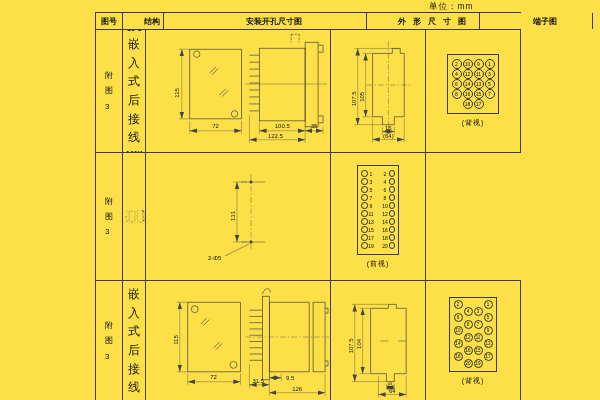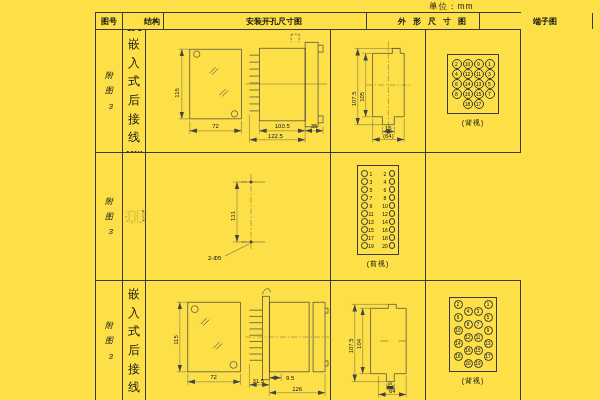--- a/index.html
+++ b/index.html
@@ -12,21 +12,21 @@
   .trow-h{height:16px;border-bottom:1px solid #3a3a3a;gap:18px;}
   .trow-b{border-bottom:1px solid #3a3a3a;}
   .trow-b:last-child{border-bottom:none;}
   .r1{height:122px;} .r2{height:127px;} .r3{height:120px;}
   .cell{border-right:1px solid #3a3a3a;display:flex;align-items:center;justify-content:center;
         overflow:hidden;position:relative;}
   .cell:last-child{border-right:1px solid #3a3a3a;}
   .tbl{border-left:1px solid #3a3a3a;}
   .hcell{font-size:8px;font-weight:bold;color:#111;white-space:nowrap;}
   .hsp{letter-spacing:7px;text-indent:7px;}
-  .vtext{width:1em;text-align:right;word-break:break-all;font-size:8px;line-height:1.9;color:#111;font-style:italic;}
+  .vtext{width:1em;text-align:left;word-break:break-all;font-size:8px;line-height:1.9;color:#111;}
   .structcell{flex-direction:column;gap:3px;}
   .model,.code{font-size:7px;font-weight:bold;white-space:nowrap;color:#111;}
   .desc{width:1em;text-align:center;word-break:break-all;font-size:12px;line-height:1.55;color:#111;}
   svg{display:block;}
   svg text{font-size:6px;fill:#1a1a1a;font-family:"Liberation Sans","DejaVu Sans",sans-serif;}
   .termcell{flex-direction:column;}
   .tbox{border:1px solid #3a3a3a;padding:4px 3px;display:flex;flex-direction:column;align-items:center;}
   .trow{display:flex;justify-content:center;align-items:center;}
   .tc{width:10px;height:10px;border:0.75px solid #333;border-radius:50%;font-size:5px;line-height:9px;
       text-align:center;display:inline-block;box-sizing:border-box;color:#111;flex:none;margin:0 0.5px;}

